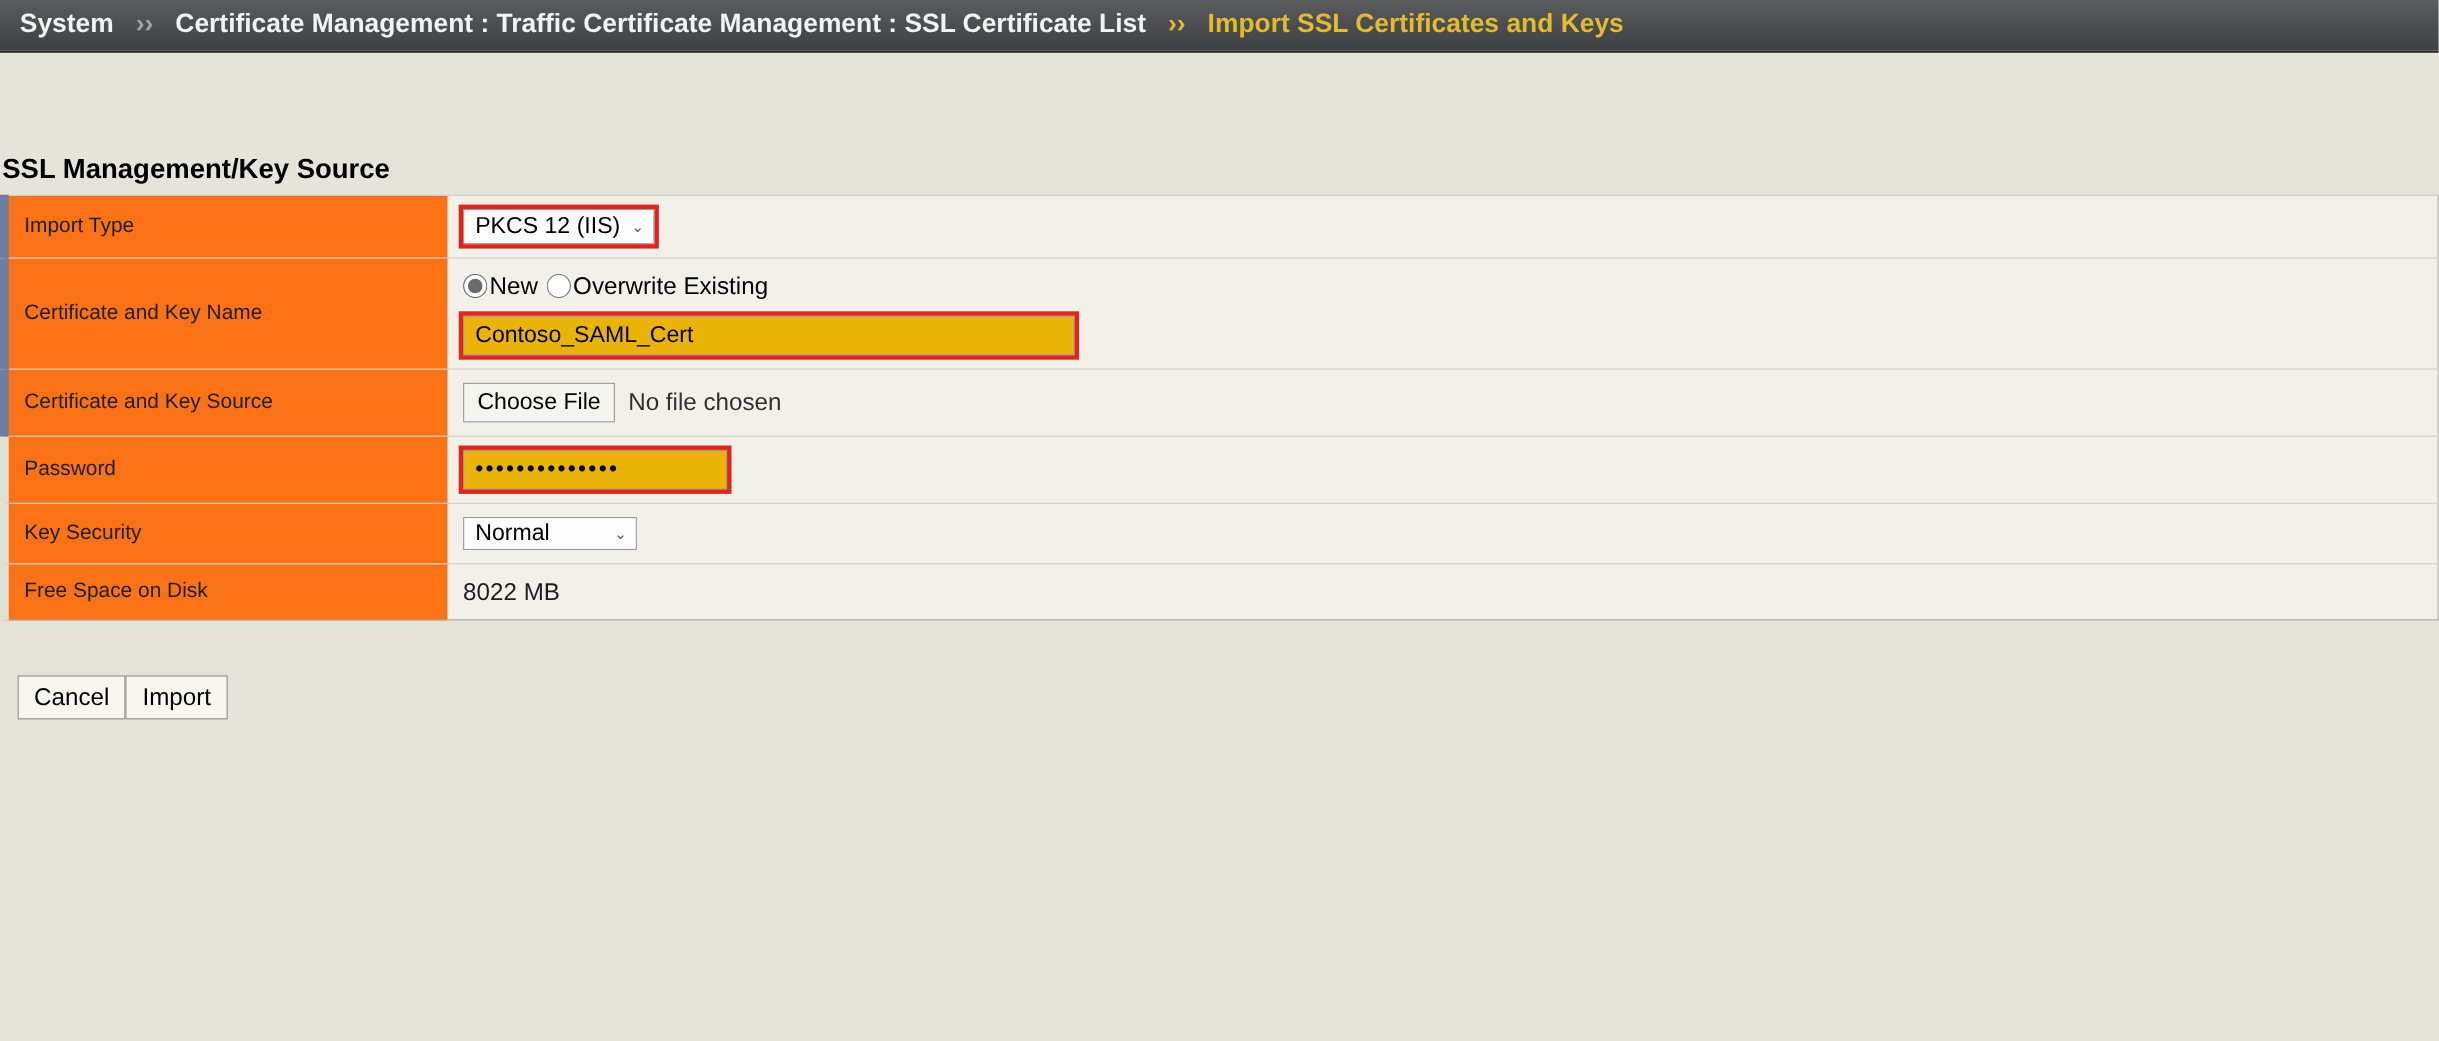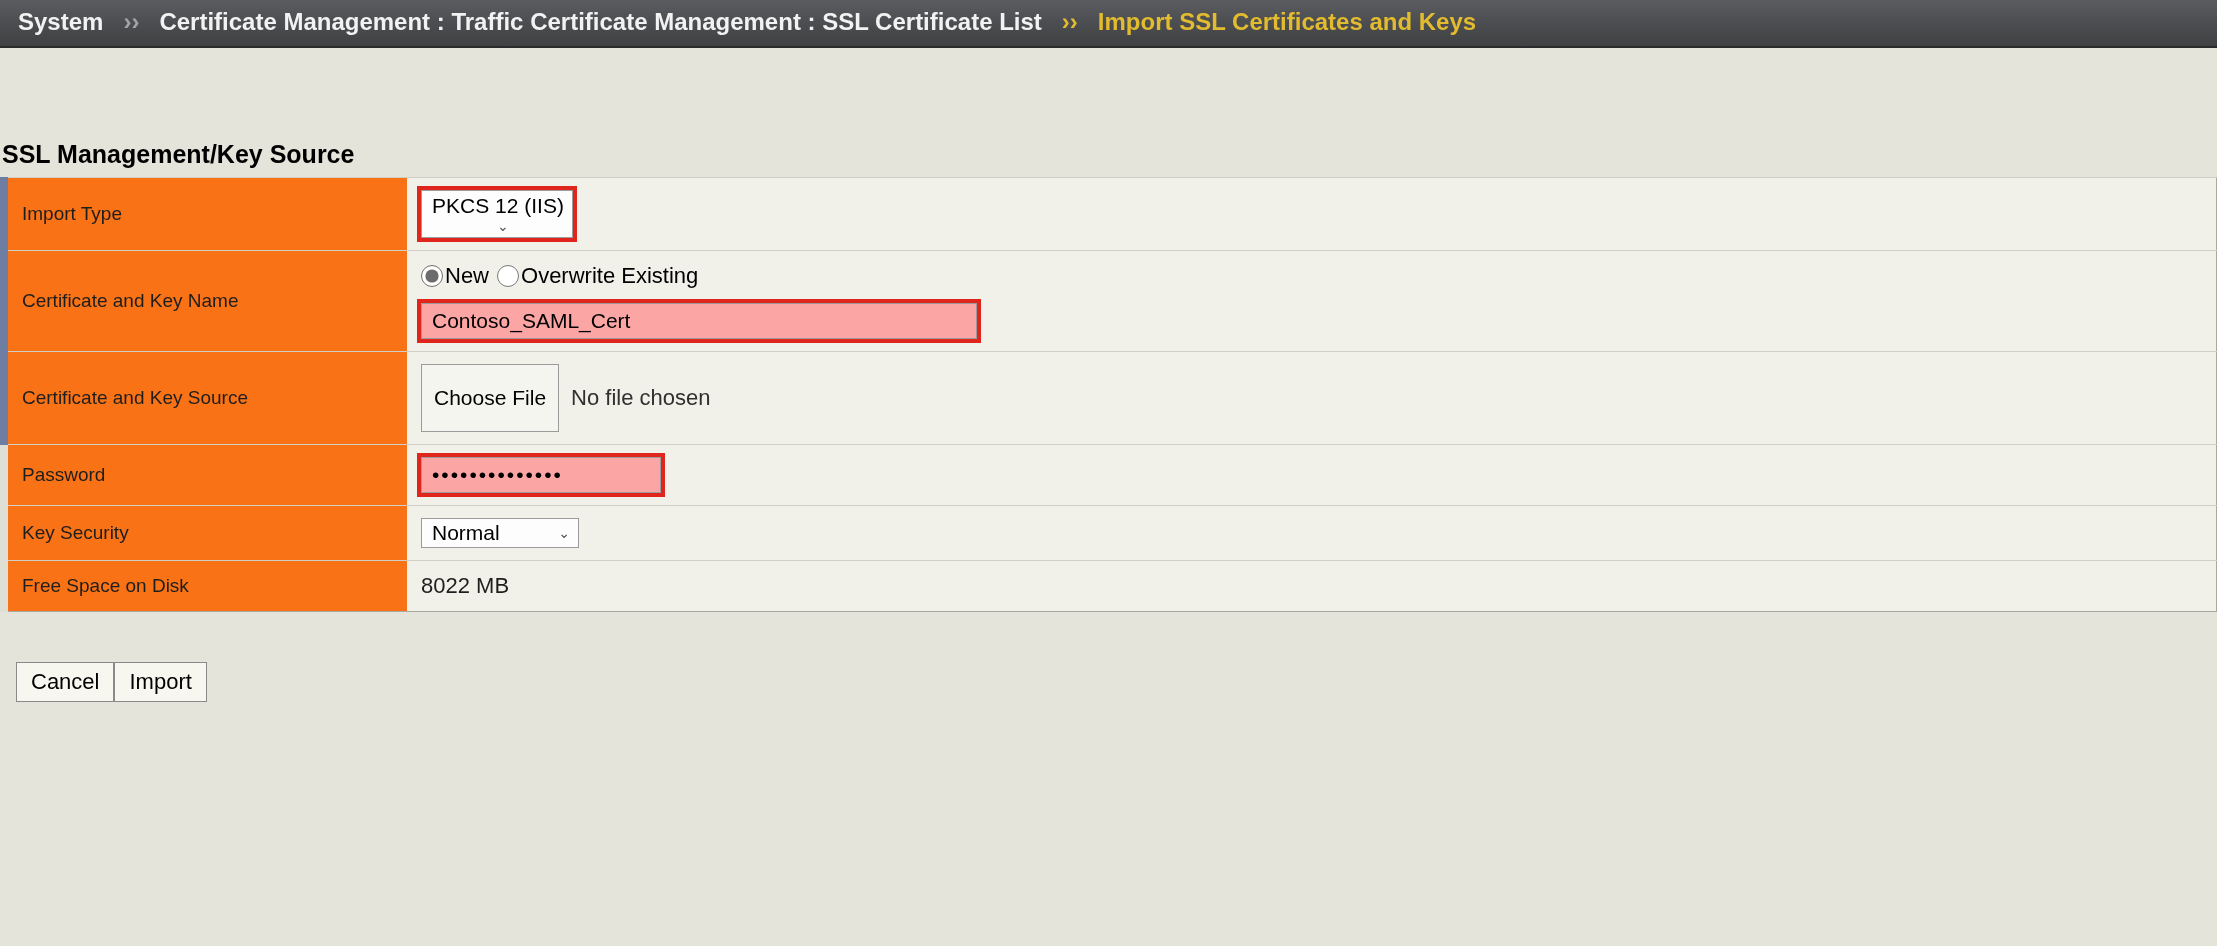--- a/index.html
+++ b/index.html
@@ -81,21 +81,20 @@
       cursor: pointer;
     }
     .select-wrap.small {
       padding: 2px 8px 2px 10px;
       min-width: 158px;
       justify-content: space-between;
     }
     .highlight-red {
       outline: 4px solid #e0261c;
       outline-offset: 0px;
-      flex-direction: column;
     }
     .chevron {
       margin-left: 10px;
       font-size: 14px;
       color: #555;
     }
     .radio-row {
       display: flex;
       align-items: center;
       gap: 2px;
@@ -103,39 +102,39 @@
       font-size: 22px;
     }
     input[type="radio"] {
       width: 22px;
       height: 22px;
       accent-color: #6b6b6b;
       cursor: pointer;
     }
     .text-input {
       border: 1px solid #9b9b9b;
-      background: #fca5a5;
+      background: #eab308;
       padding: 4px 10px;
       font-size: 21px;
       width: 556px;
       height: 36px;
     }
     .text-input.pw {
       width: 240px;
       letter-spacing: 2px;
     }
     .file-row {
       display: flex;
       align-items: center;
       gap: 12px;
     }
     .choose-file-btn {
       border: 1px solid #9b9b9b;
       background: #f5f5f0;
-      padding: 21px 12px;
+      padding: 5px 12px;
       font-size: 21px;
       cursor: pointer;
     }
     .no-file {
       font-size: 22px;
       color: #303030;
     }
     .button-row {
       padding: 18px 16px;
       display: flex;

